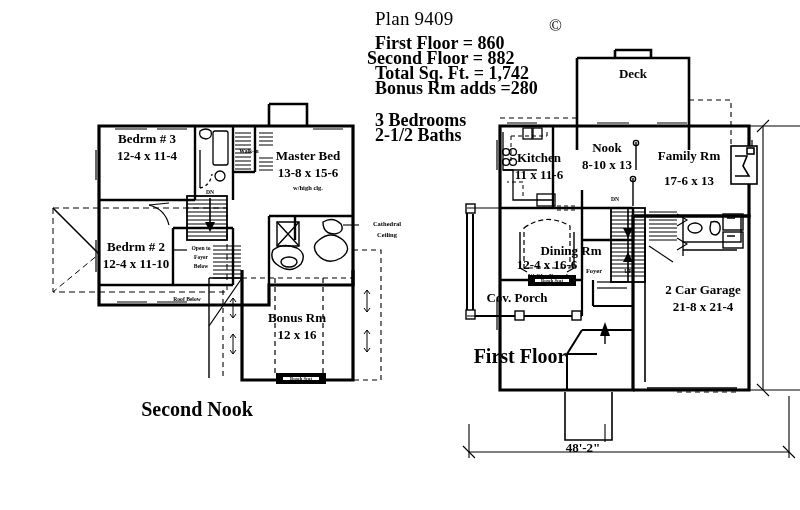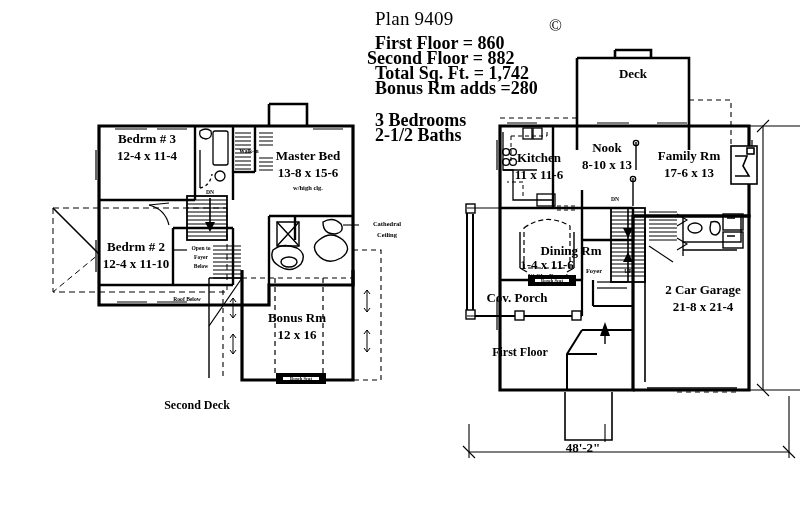--- a/index.html
+++ b/index.html
@@ -12,21 +12,21 @@
   .txt{position:absolute;white-space:nowrap;font-family:"Liberation Serif",serif;color:#000;}
   .ctr{transform:translateX(-50%);text-align:center;}
   .title-plan{font-size:19px;letter-spacing:.2px;}
   .copy-line{font-size:17px;}
   .spec{font-size:18px;font-weight:bold;line-height:14.5px;}
   .roomname{font-size:13px;font-weight:bold;}
   .roomdim{font-size:13px;font-weight:bold;}
   .tiny{font-size:6.5px;font-weight:bold;}
   .tiny2{font-size:5.6px;font-weight:bold;}
   .micro{font-size:4.6px;font-weight:bold;}
-  .floorlabel{font-size:12px;font-weight:bold;}
+  .floorlabel{font-size:20px;font-weight:bold;}
   .dimtxt{font-size:13px;font-weight:bold;}
   .vert{transform:rotate(-90deg);transform-origin:left top;}
 </style>
 </head>
 <body>
 
 <div id="plan-root">
 
   <svg id="plan-svg" viewBox="0 0 800 510">
     <rect x="0" y="0" width="800" height="510" fill="#ffffff"></rect>
@@ -370,35 +370,35 @@
   <div class="txt tiny2 ctr" style="left:212px;top:148px;">Walk-in</div>
   <div class="txt tiny2 ctr" style="left:173px;top:189px;">DN</div>
   <div class="txt tiny2 ctr" style="left:164px;top:245px;">Open to</div>
   <div class="txt tiny2 ctr" style="left:164px;top:254px;">Foyer</div>
   <div class="txt tiny2 ctr" style="left:164px;top:263px;">Below</div>
   <div class="txt tiny2 ctr" style="left:150px;top:296px;">Roof Below</div>
   <div class="txt tiny ctr" style="left:350px;top:220px;">Cathedral</div>
   <div class="txt tiny ctr" style="left:350px;top:231px;">Ceiling</div>
   <div class="txt micro ctr" style="left:264px;top:376px;">Bench Seat</div>
 
-  <div class="txt floorlabel ctr" style="left:160px;top:398px;">Second Deck</div>
+  <div class="txt floorlabel ctr" style="left:160px;top:398px;">Second Nook</div>
 
   <div class="txt roomname ctr" style="left:596px;top:66px;">Deck</div>
 
   <div class="txt roomname ctr" style="left:502px;top:150px;">Kitchen</div>
   <div class="txt roomdim ctr" style="left:502px;top:167px;">11 x 11-6</div>
 
   <div class="txt roomname ctr" style="left:570px;top:140px;">Nook</div>
   <div class="txt roomdim ctr" style="left:570px;top:157px;">8-10 x 13</div>
 
   <div class="txt roomname ctr" style="left:652px;top:148px;">Family Rm</div>
-  <div class="txt roomdim ctr" style="left:652px;top:165px;">17-6 x 13</div>
+  <div class="txt roomdim ctr" style="left:652px;top:173px;">17-6 x 13</div>
 
   <div class="txt roomname ctr" style="left:510px;top:243px;padding-left:48px;">Dining Rm</div>
-  <div class="txt roomdim ctr" style="left:510px;top:257px;">1-4 x 11-6</div>
+  <div class="txt roomdim ctr" style="left:510px;top:257px;">12-4 x 16-6</div>
   <div class="txt tiny ctr" style="left:511px;top:272px;">W Clg. Reveal</div>
 
   <div class="txt roomname ctr" style="left:666px;top:282px;">2 Car Garage</div>
   <div class="txt roomdim ctr" style="left:666px;top:299px;">21-8 x 21-4</div>
 
   <div class="txt roomname ctr" style="left:480px;top:290px;">Cov. Porch</div>
 
   <div class="txt tiny ctr" style="left:557px;top:267px;">Foyer</div>
   <div class="txt tiny2 ctr" style="left:578px;top:196px;">DN</div>
   <div class="txt tiny2 ctr" style="left:591px;top:268px;">UP</div>

